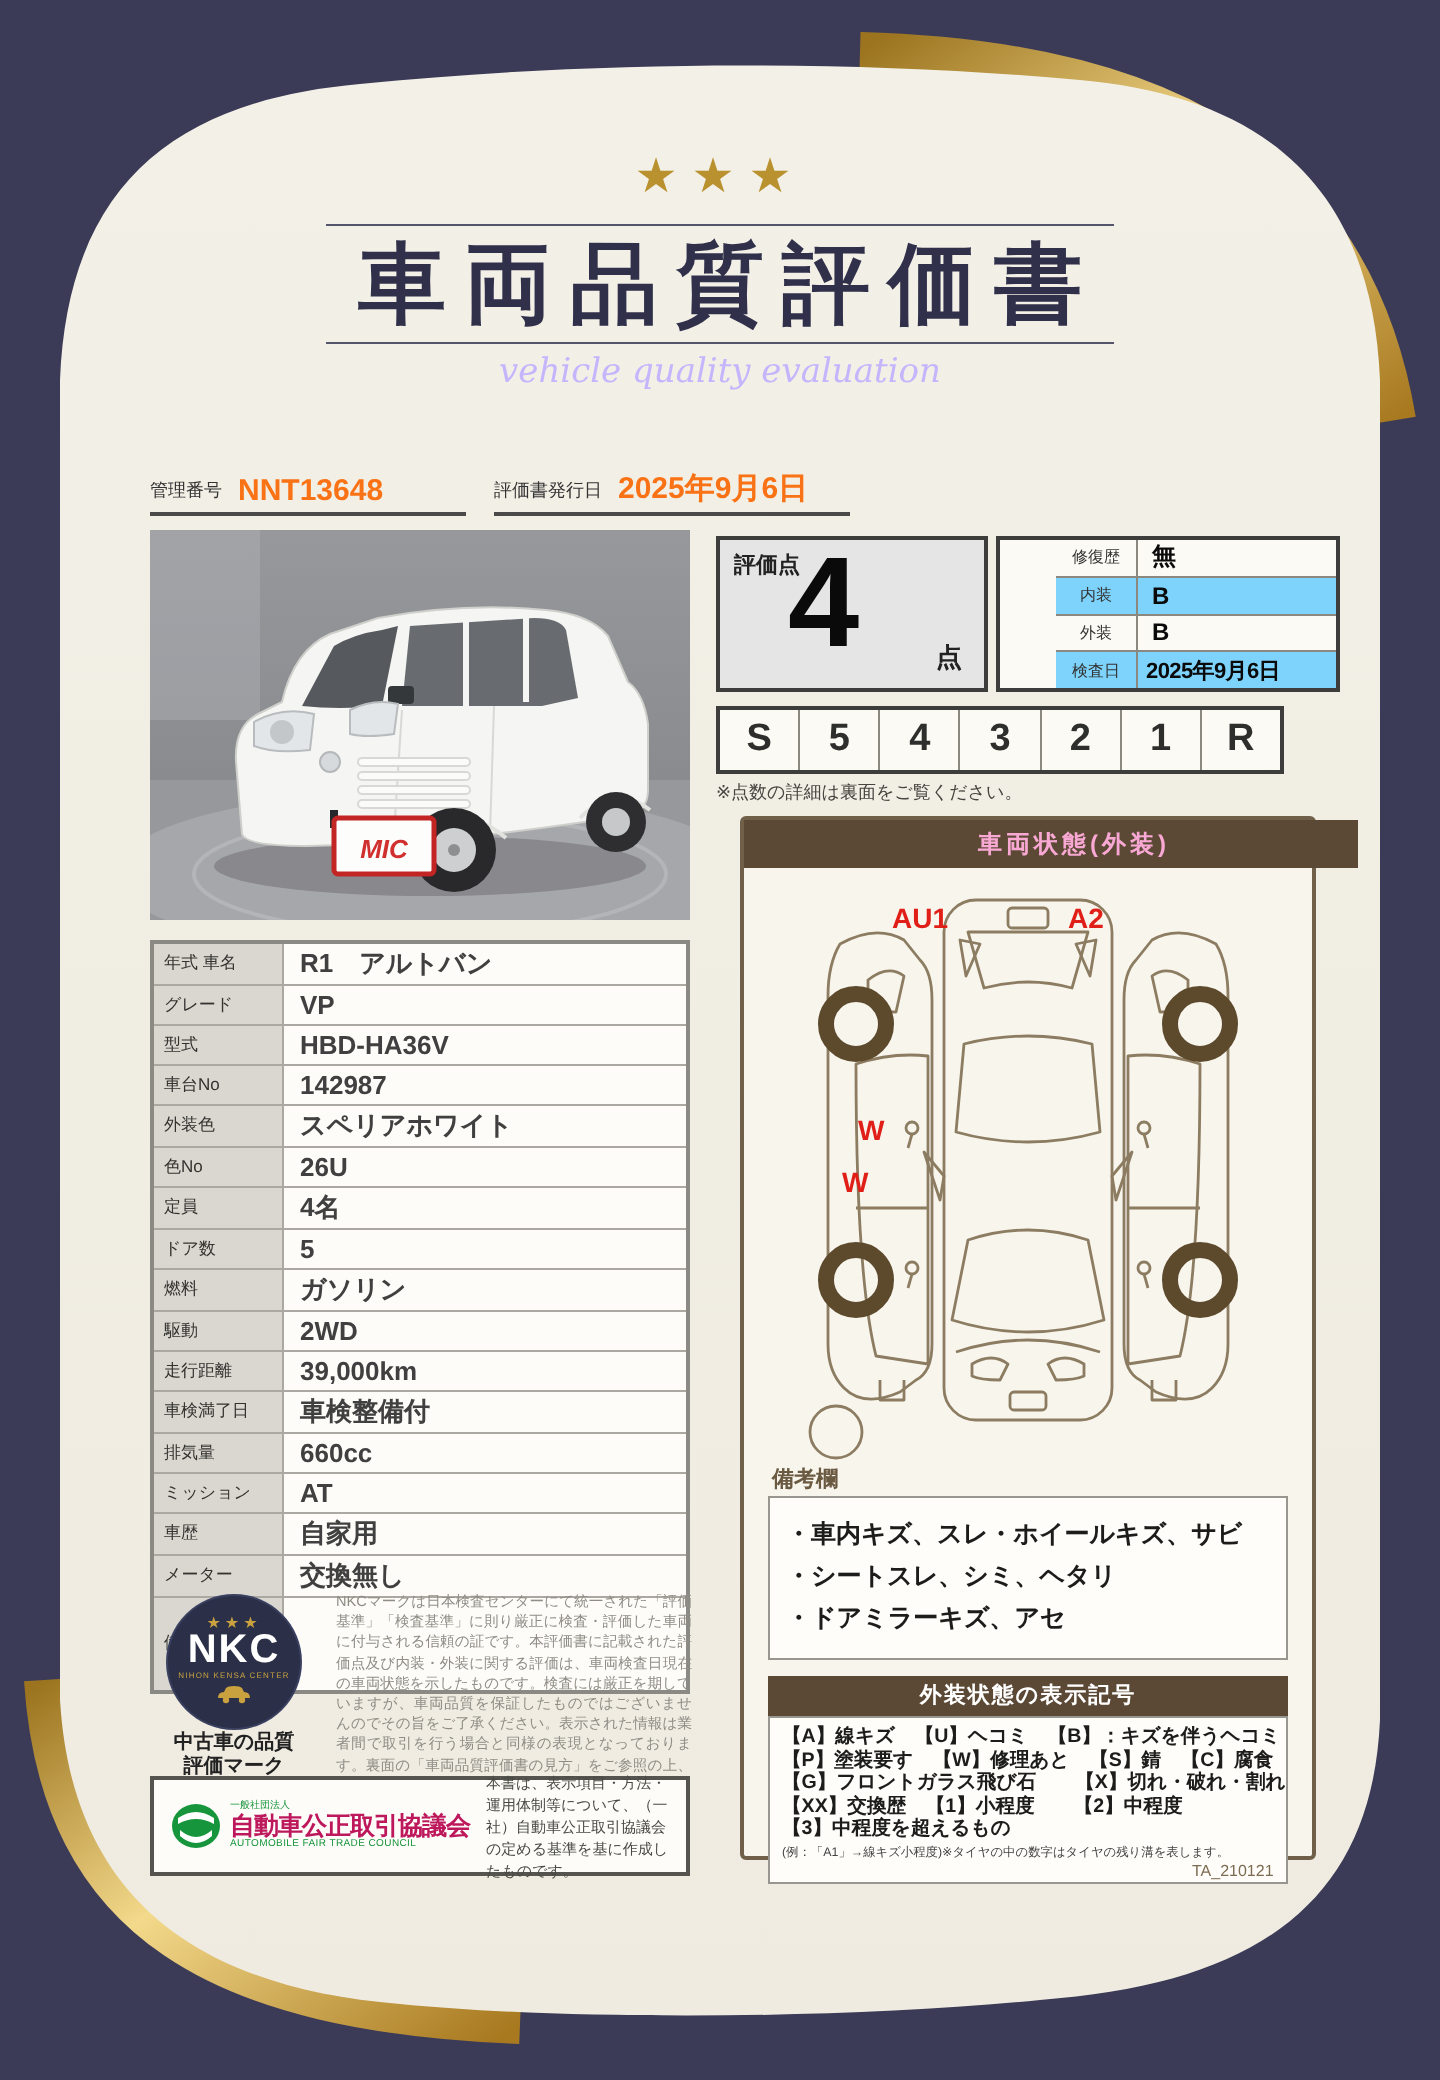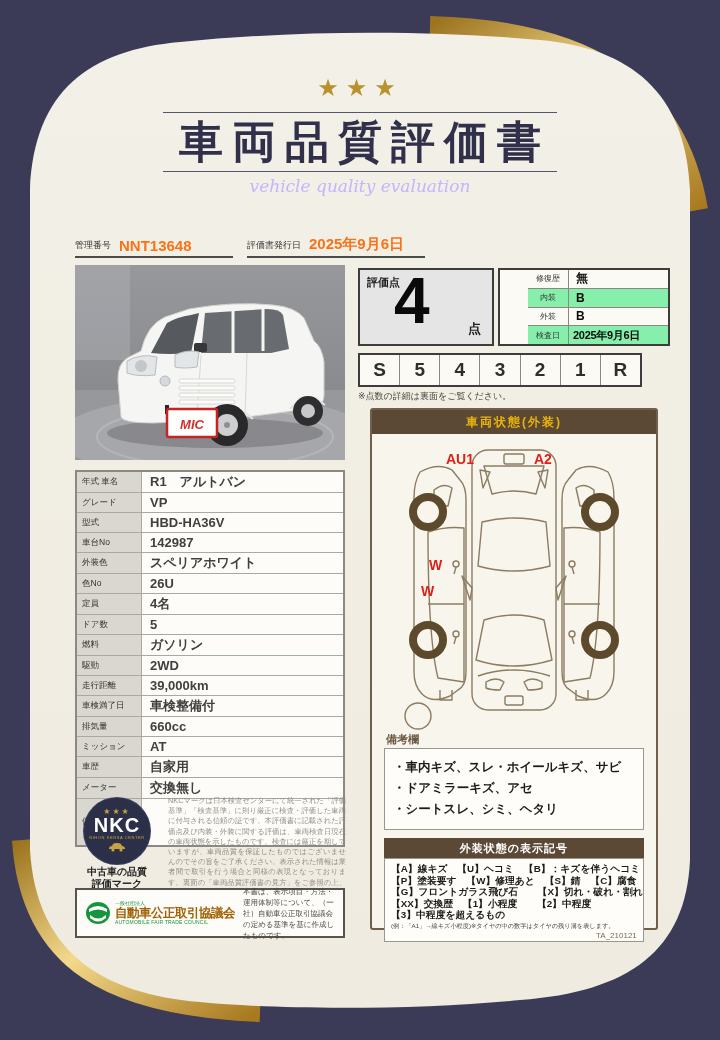--- a/index.html
+++ b/index.html
@@ -26,21 +26,21 @@
 
   
   .scorebox{left:358px;top:268px;width:132px;height:74px;background:#e5e5e5;border:2px solid #3d3d3b;}
   .score-label{position:absolute;left:7px;top:5px;font-size:11px;font-weight:bold;color:#222;}
   .score-value{position:absolute;left:34px;top:-6px;font-size:64px;font-weight:bold;color:#0a0a0a;}
   .score-unit{position:absolute;right:11px;bottom:6px;font-size:13px;font-weight:bold;}
   .sumbox{left:498px;top:268px;width:140px;height:74px;border:2px solid #3d3d3b;background:#fbfaf4;
           display:flex;flex-direction:column;padding-left:28px;}
   .sumrow{flex:1;display:flex;align-items:center;border-bottom:1px solid #8a887f;}
   .sumrow:last-child{border-bottom:none;}
-  .sumrow.tan{background:#86efac;}
+  .sumrow.tan{background:#7dd3fc;}
   .sumrow .lb{width:40px;font-size:8px;color:#333;text-align:center;border-right:1px solid #8a887f;align-self:stretch;
               display:flex;align-items:center;justify-content:center;}
   .sumrow .vl{font-size:12px;font-weight:bold;padding-left:7px;color:#0a0a0a;}
   .sumrow .vl.sm{font-size:11px;padding-left:4px;letter-spacing:-0.3px;}
 
   .scalebar{left:358px;top:353px;width:280px;height:30px;border:2px solid #3d3d3b;background:#fbfaf4;display:flex;}
   .scalebar span{flex:1;display:flex;align-items:center;justify-content:center;
                  font-size:19px;font-weight:bold;color:#2e2e2c;border-right:1px solid #8a887f;}
   .scalebar span:last-child{border-right:none;}
   .scale-note{left:358px;top:390px;font-size:9px;color:#46443f;}
@@ -60,29 +60,29 @@
   .nkc-sub{font-size:4px;color:#c9a23f;letter-spacing:.6px;margin-top:1px;}
   .nkc-caption{left:75px;top:866px;width:84px;text-align:center;font-size:10px;font-weight:bold;color:#222;line-height:12px;}
   .nkc-desc{left:168px;top:796px;width:178px;font-size:7.3px;line-height:10.2px;color:#8f8d86;text-align:justify;}
 
   
   .ftc{left:75px;top:888px;width:270px;height:50px;border:2px solid #55544e;background:#fdfcf8;
        display:flex;align-items:center;box-sizing:border-box;padding:0 8px;gap:8px;}
   .ftc-left{display:flex;align-items:center;gap:4px;}
   .ftc-text{display:flex;flex-direction:column;line-height:1;}
   .ftc-type{font-size:5px;color:#17953c;margin-bottom:1px;}
-  .ftc-name{font-size:12.5px;font-weight:bold;color:#a16207;letter-spacing:-0.5px;}
+  .ftc-name{font-size:12.5px;font-weight:bold;color:#be185d;letter-spacing:-0.5px;}
   .ftc-en{font-size:5px;color:#17953c;margin-top:1px;letter-spacing:.2px;}
   .ftc-stmt{flex:1;font-size:7.5px;line-height:11px;color:#4a4a45;}
 
   
   .panel{left:370px;top:408px;width:288px;height:522px;border:2px solid #70604a;background:#f8f5ed;
          box-sizing:border-box;border-radius:3px;}
-  .panel-head{position:absolute;left:0;top:0;width:100%;height:24px;background:#5b4936;color:#eab308;
-              font-size:12px;font-weight:bold;text-align:center;line-height:24px;letter-spacing:2px;}
+  .panel-head{position:absolute;left:0;top:0;width:100%;height:24px;background:#5b4936;color:#f9a8d4;
+              font-size:12px;font-weight:bold;text-align:center;line-height:24px;letter-spacing:2px;padding-left:23px;}
   .remarks-label{position:absolute;left:14px;top:322px;font-size:11px;font-weight:bold;color:#6b5a42;}
   .remarks-box{position:absolute;left:12px;top:338px;width:260px;height:82px;background:#fefdf9;
                border:1px solid #999690;box-sizing:border-box;padding:8px 8px;}
   .remarks-box div{font-size:12.5px;font-weight:bold;color:#1c1c1a;line-height:21px;}
   .legend-bar{position:absolute;left:12px;top:428px;width:260px;height:20px;background:#5b4936;color:#fff;
               font-size:11px;font-weight:bold;text-align:center;line-height:20px;letter-spacing:1px;}
   .legend-box{position:absolute;left:12px;top:448px;width:260px;height:84px;background:#fefdf9;
               border:1px solid #999690;box-sizing:border-box;padding:4px 6px;}
   .legend-box .ln{font-size:9.8px;font-weight:bold;color:#1c1c1a;line-height:11.6px;white-space:nowrap;}
   .legend-note{font-size:6.2px;color:#444;margin-top:1px;}
@@ -352,22 +352,22 @@
         <text x="64" y="26">AU1</text>
         <text x="152" y="26">A2</text>
         <text x="47" y="132">W</text>
         <text x="39" y="158">W</text>
       </g>
     </svg>
 
     <div class="remarks-label">備考欄</div>
     <div class="remarks-box">
       <div>・車内キズ、スレ・ホイールキズ、サビ</div>
+      <div>・シートスレ、シミ、ヘタリ</div>
       <div>・ドアミラーキズ、アセ</div>
-      <div>・シートスレ、シミ、ヘタリ</div>
     </div>
 
     <div class="legend-bar">外装状態の表示記号</div>
     <div class="legend-box">
       <div class="ln">【A】線キズ　【U】ヘコミ　【B】：キズを伴うヘコミ</div>
       <div class="ln">【P】塗装要す　【W】修理あと　【S】錆　【C】腐食</div>
       <div class="ln">【G】フロントガラス飛び石　　【X】切れ・破れ・割れ</div>
       <div class="ln">【XX】交換歴　【1】小程度　　【2】中程度</div>
       <div class="ln">【3】中程度を超えるもの</div>
       <div class="legend-note">(例：「A1」→線キズ小程度)※タイヤの中の数字はタイヤの残り溝を表します。</div>

